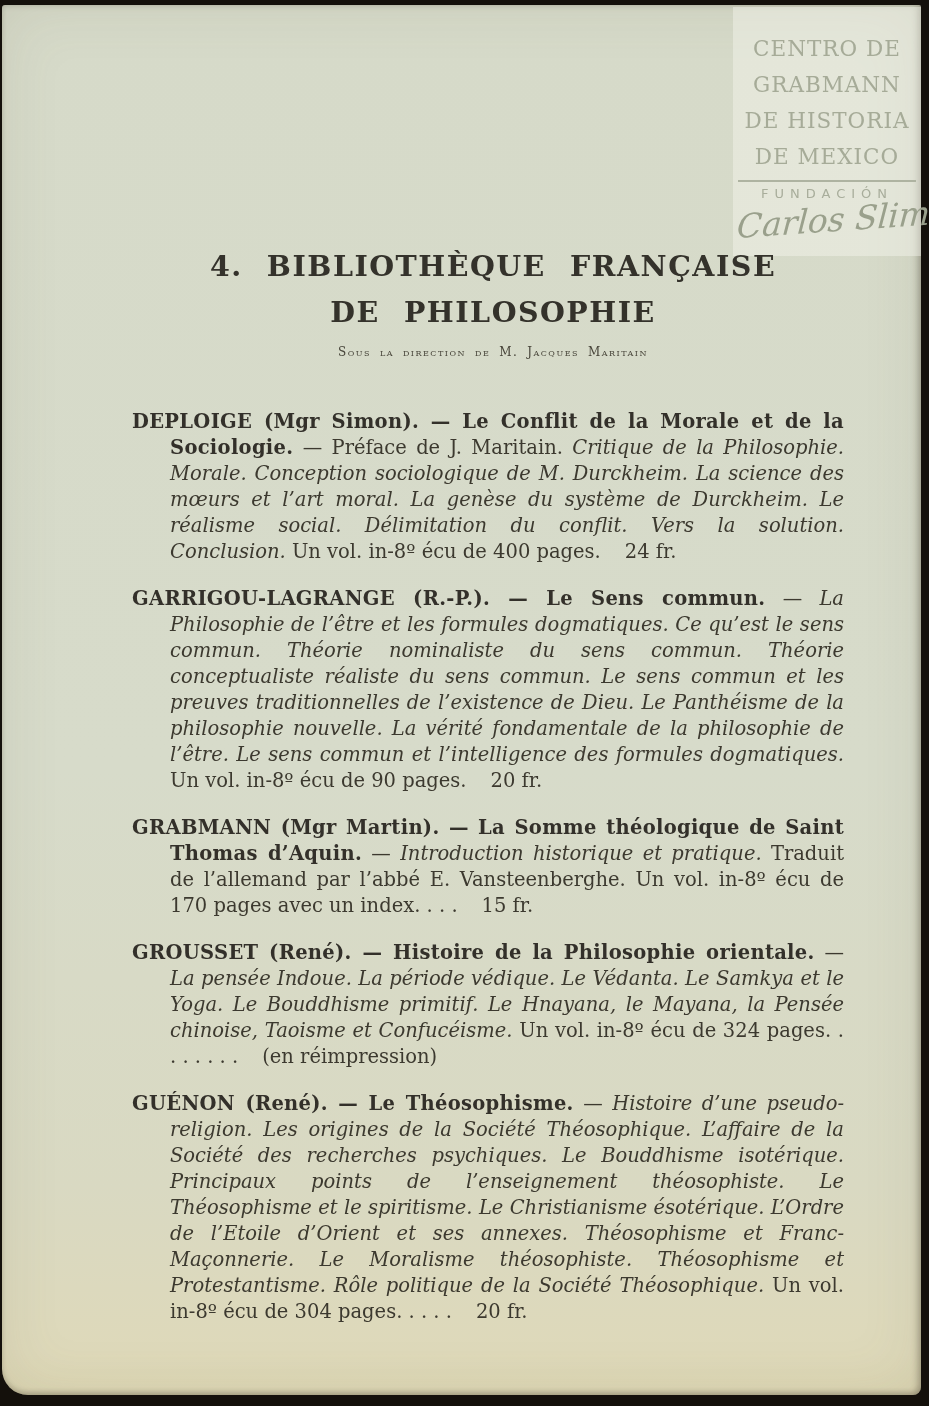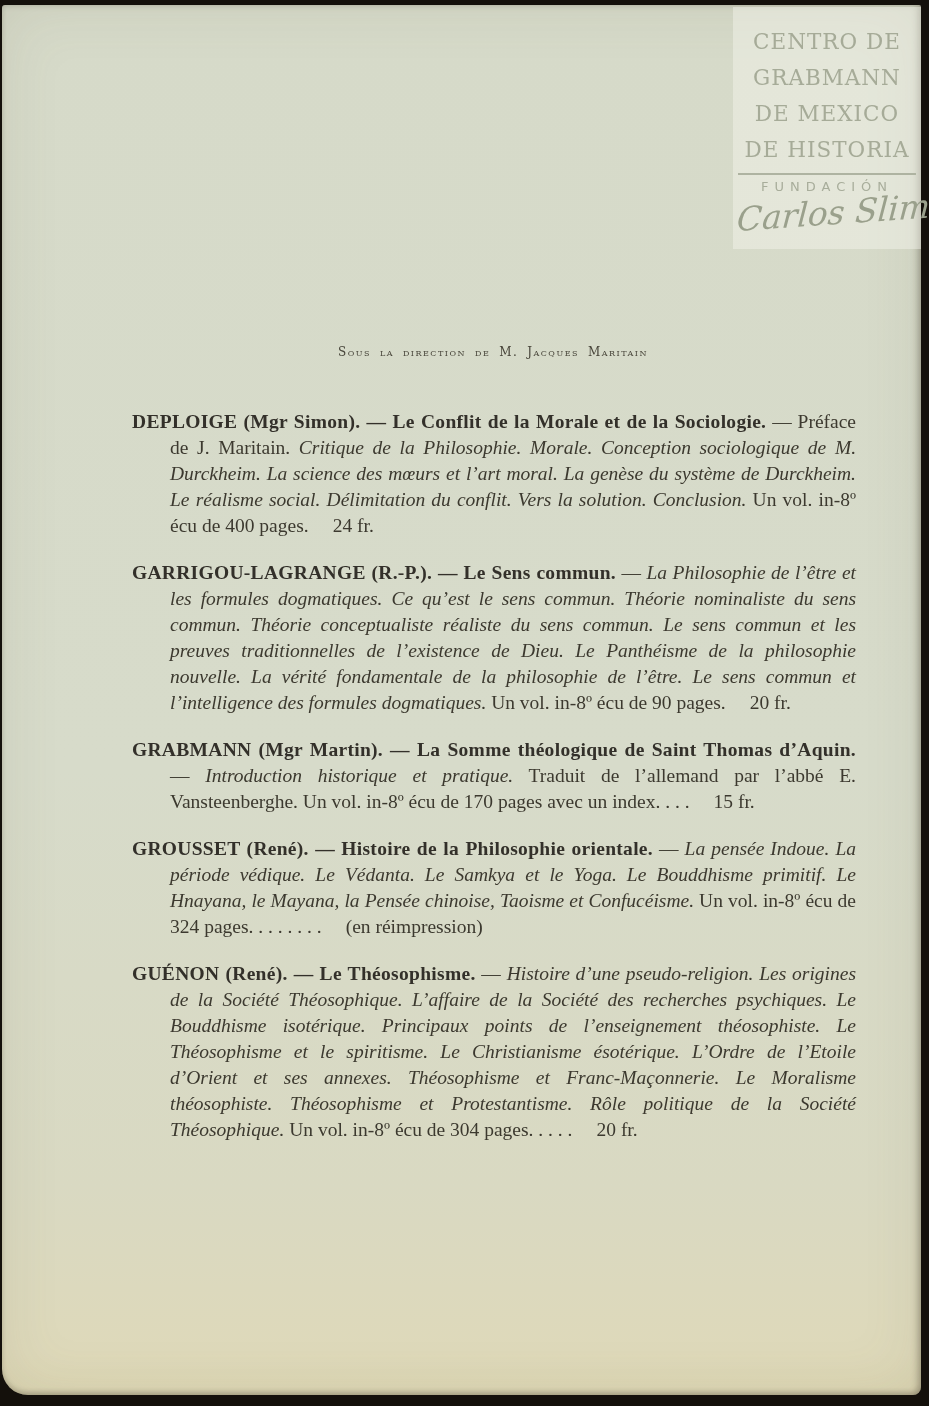--- a/index.html
+++ b/index.html
@@ -16,21 +16,21 @@
     width: 919px; height: 1390px;
     background: linear-gradient(180deg, #d6dac9 0%, #d7dbca 55%, #d9d9c2 85%, #ded9ba 97%, #ddd7b4 100%);
     border-radius: 3px 2px 8px 26px;
     box-shadow: inset 0 0 60px rgba(110,100,70,0.12), inset -4px 0 6px rgba(60,50,35,0.25), inset 0 -3px 5px rgba(60,50,35,0.2);
   }
   
   .wm-box {
     position: absolute;
     top: 2px; right: 0;
     width: 184px;
-    padding: 17px 2px 2px 2px;
+    padding: 24px 2px 2px 2px;
     background: rgba(247, 249, 240, 0.42);
     text-align: center;
   }
   .wm-line {
     font-family: "DejaVu Serif", serif;
     font-size: 21.5px;
     line-height: 36px;
     letter-spacing: 1px;
     color: #a6ab98;
   }
@@ -81,49 +81,52 @@
     word-spacing: 0.3em;
     color: #474439;
   }
   
   .entries {
     position: absolute;
     top: 404px; left: 130px;
     width: 724px;
   }
   .entry {
-    margin: 0 0 21px 0;
+    margin: 0 12px 21px 0;
     padding-left: 38px;
     text-indent: -38px;
     text-align: justify;
     font-size: 19.5px;
     line-height: 26px;
     color: #3c392f;
-    font-family: Liberation Serif, serif;
   }
   .seg-bold { font-weight: bold; color: #33302a; letter-spacing: 0.3px; }
   .seg-italic { font-style: italic; }
   .seg-roman { }
   .seg-price { padding-left: 24px; white-space: nowrap; }
 </style>
 </head>
 <body>
 
 <div class="page">
 
   <div class="wm-box">
     <div class="wm-line">CENTRO DE</div>
     <div class="wm-line">GRABMANN</div>
+    <div class="wm-line">DE HISTORIA</div>
     <div class="wm-line">DE MEXICO</div>
-    <div class="wm-line">DE HISTORIA</div>
     <hr class="wm-rule">
     <div class="wm-foundation">FUNDACIÓN</div>
     <div class="wm-signature">Carlos Slim</div>
   </div>
 
+  <div class="doc-title">
+    <div>4. BIBLIOTHÈQUE FRANÇAISE</div>
+    <div>DE PHILOSOPHIE</div>
+  </div>
 
   <div class="doc-subtitle">Sous la direction de M. Jacques Maritain</div>
 
   <div class="entries">
       <p class="entry"><span class="seg-bold">DEPLOIGE (Mgr Simon). — Le Conflit de la Morale et de la Sociologie.</span><span class="seg-roman"> — Préface de J. Maritain. </span><span class="seg-italic">Critique de la Philosophie. Morale. Conception sociologique de M. Durckheim. La science des mœurs et l’art moral. La genèse du système de Durckheim. Le réalisme social. Délimitation du conflit. Vers la solution. Conclusion.</span><span class="seg-roman"> Un vol. in-8º écu de 400 pages.</span><span class="seg-price">24 fr.</span></p>
       <p class="entry"><span class="seg-bold">GARRIGOU-LAGRANGE (R.-P.). — Le Sens commun.</span><span class="seg-roman"> — </span><span class="seg-italic">La Philosophie de l’être et les formules dogmatiques. Ce qu’est le sens commun. Théorie nominaliste du sens commun. Théorie conceptualiste réaliste du sens commun. Le sens commun et les preuves traditionnelles de l’existence de Dieu. Le Panthéisme de la philosophie nouvelle. La vérité fondamentale de la philosophie de l’être. Le sens commun et l’intelligence des formules dogmatiques.</span><span class="seg-roman"> Un vol. in-8º écu de  90 pages.</span><span class="seg-price">20 fr.</span></p>
       <p class="entry"><span class="seg-bold">GRABMANN (Mgr Martin). — La Somme théologique de Saint Thomas d’Aquin.</span><span class="seg-roman"> — </span><span class="seg-italic">Introduction historique et pratique.</span><span class="seg-roman"> Traduit de l’allemand par l’abbé E. Vansteenberghe. Un vol. in-8º écu de 170 pages avec un index. .  .  .</span><span class="seg-price">15 fr.</span></p>
       <p class="entry"><span class="seg-bold">GROUSSET (René). — Histoire de la Philosophie orientale.</span><span class="seg-roman"> — </span><span class="seg-italic">La pensée Indoue. La période védique. Le Védanta. Le Samkya et le Yoga. Le Bouddhisme primitif. Le Hnayana, le Mayana, la Pensée chinoise, Taoisme et Confucéisme.</span><span class="seg-roman"> Un vol. in-8º écu de 324 pages. .  .  .  .  .  .  .</span><span class="seg-price">(en réimpression)</span></p>
       <p class="entry"><span class="seg-bold">GUÉNON (René). — Le Théosophisme.</span><span class="seg-roman"> — </span><span class="seg-italic">Histoire d’une pseudo-religion. Les origines de la Société Théosophique. L’affaire de la Société des recherches psychiques. Le Bouddhisme isotérique. Principaux points de l’enseignement théosophiste. Le Théosophisme et le spiritisme. Le Christianisme ésotérique. L’Ordre de l’Etoile d’Orient et ses annexes. Théosophisme et Franc-Maçonnerie. Le Moralisme théosophiste. Théosophisme et Protestantisme. Rôle politique de la Société Théosophique.</span><span class="seg-roman"> Un vol. in-8º écu de 304 pages. .  .  .  .</span><span class="seg-price">20 fr.</span></p>
     </div>

